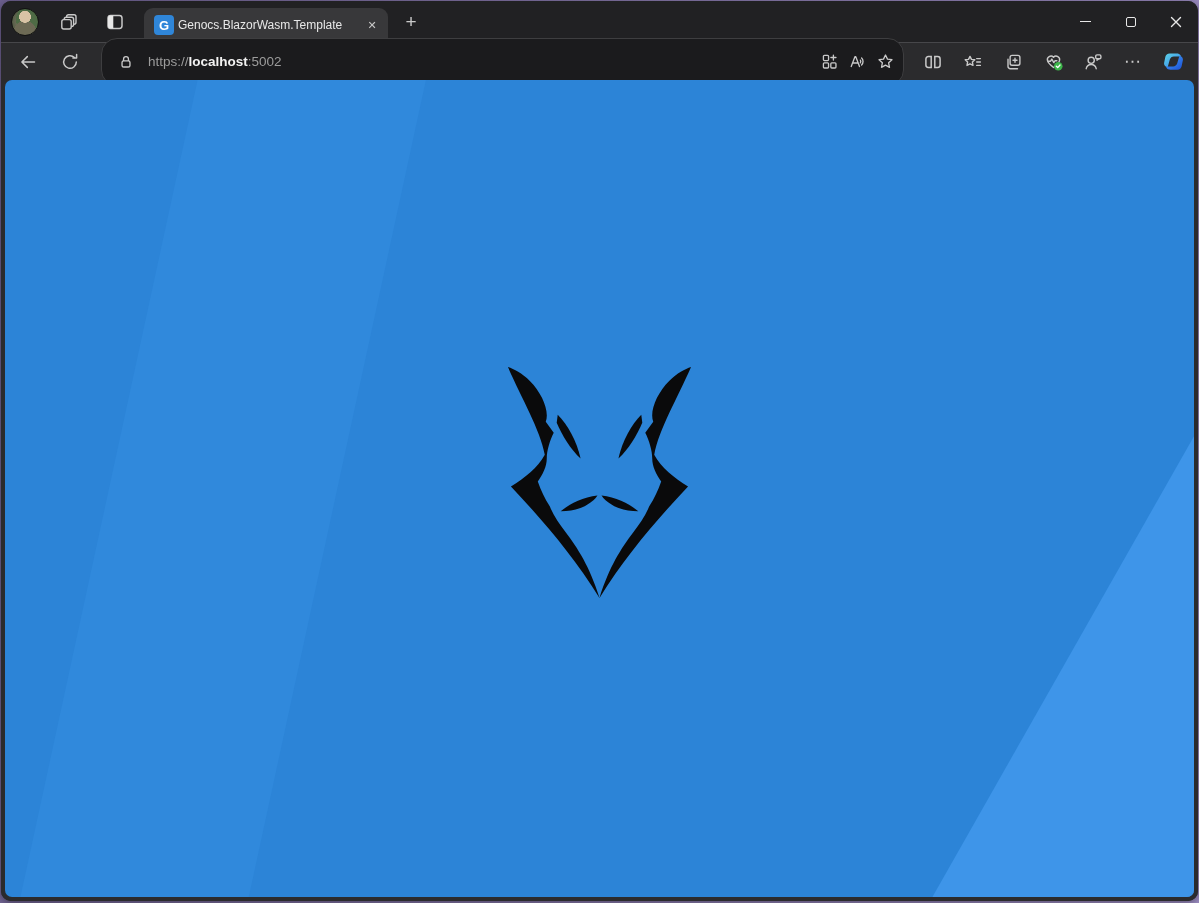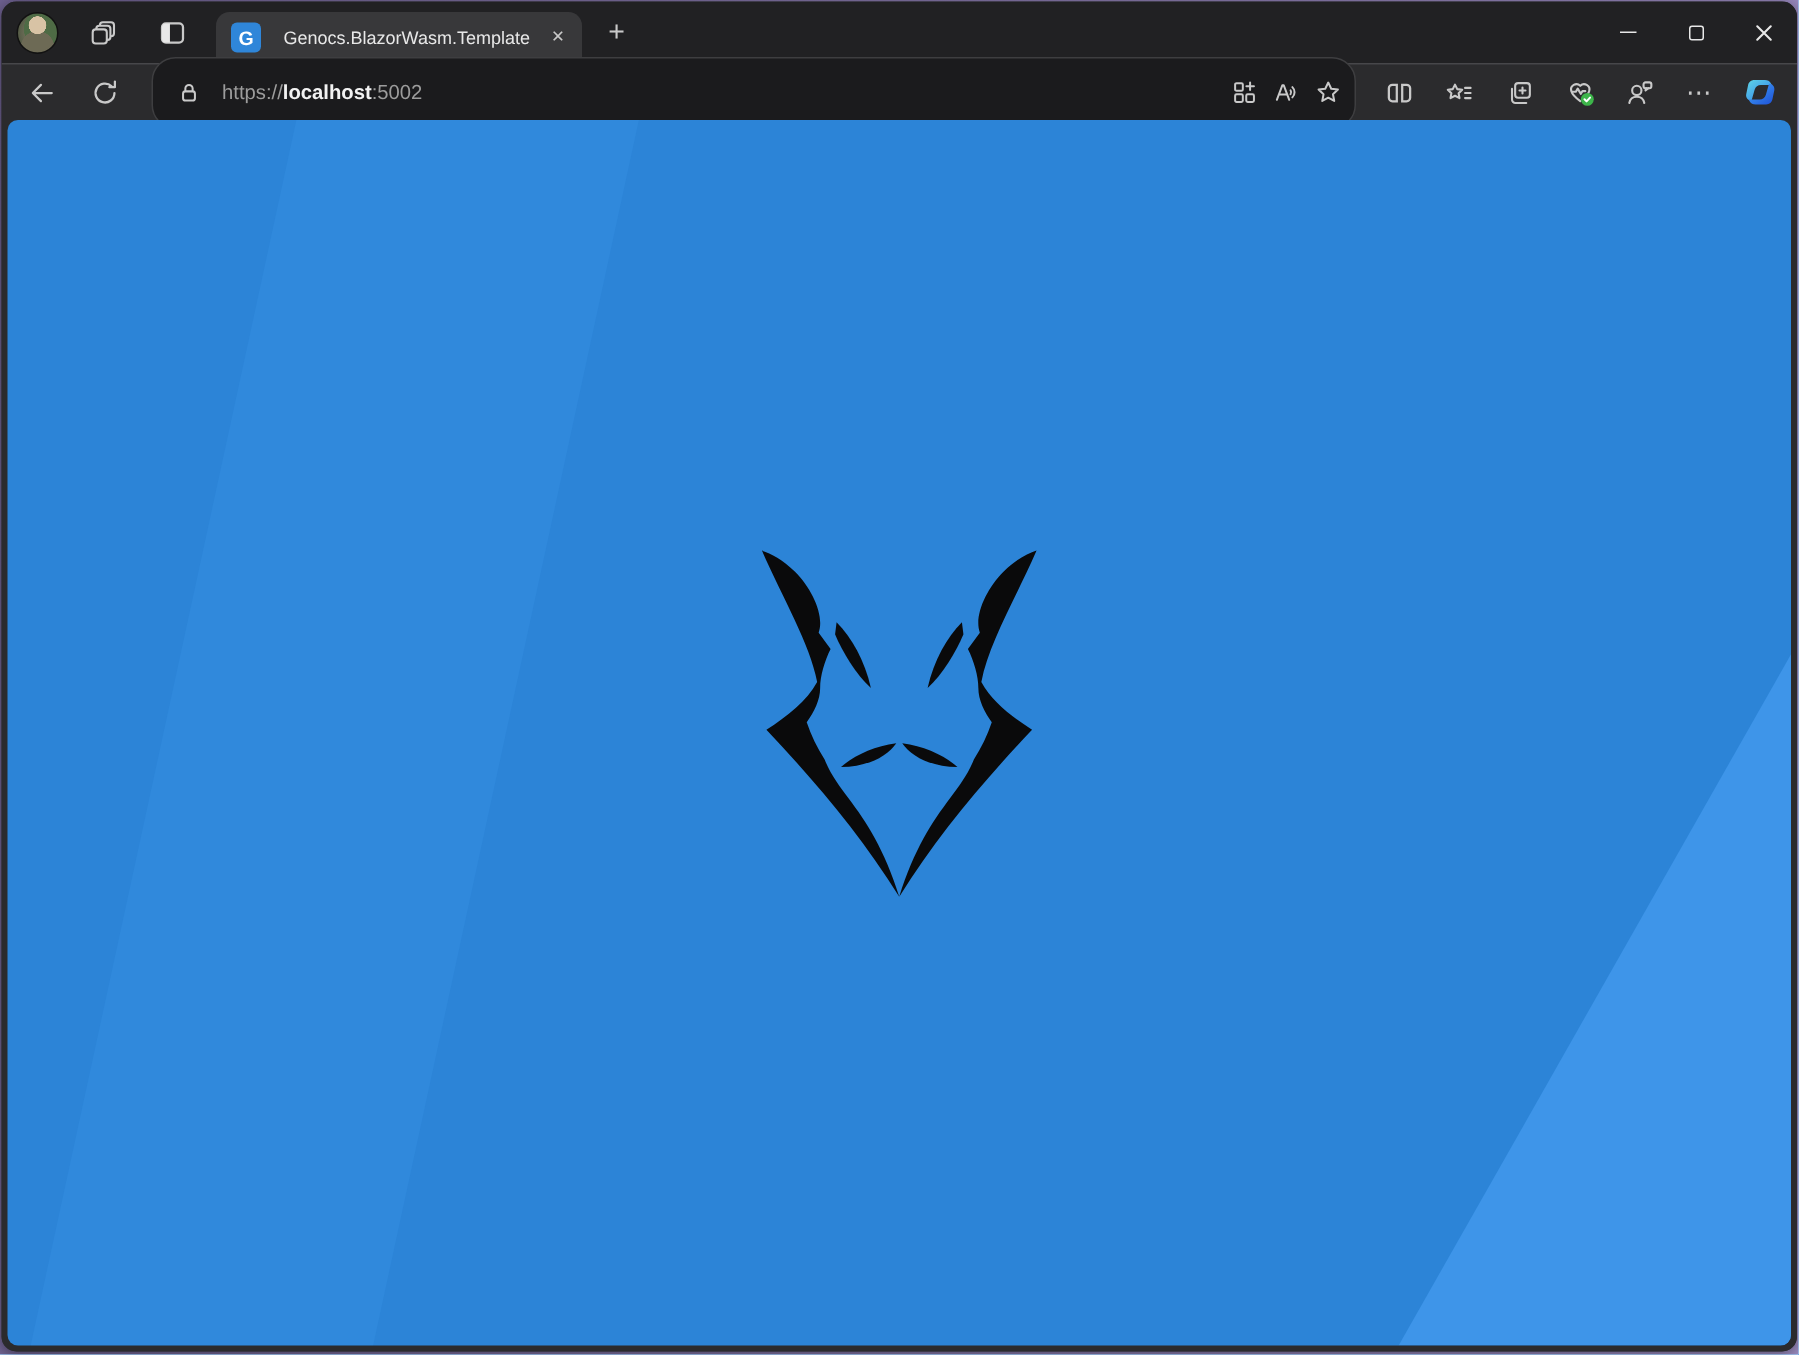--- a/index.html
+++ b/index.html
@@ -23,21 +23,21 @@
     border:1px solid #111; }
   .chromebtn { width:32px; height:32px; border-radius:6px; display:flex; align-items:center;
     justify-content:center; color:var(--icon_gray,#cfcfcf); background:transparent; border:0; }
   .tabbar .chromebtn { margin-left:14px; }
   .tab { width:244px; height:34px; align-self:flex-end; margin-left:13px;
     background:var(--chrome_tab,#38383a); border-radius:9px 9px 0 0;
     display:flex; align-items:center; padding:0 6px 0 10px; }
   .favicon { width:20px; height:20px; border-radius:4px; background:var(--favicon_blue,#2f86d9);
     color:#fff; font-size:13px; font-weight:bold; display:flex; align-items:center;
     justify-content:center; flex:0 0 20px; }
-  .tab-title { flex:1; margin-left:15px; font-size:12px; color:var(--text_primary,#e8e8e8);
+  .tab-title { flex:1; margin-left:4px; font-size:12px; color:var(--text_primary,#e8e8e8);
     white-space:nowrap; overflow:hidden; }
   .tab-close { width:20px; height:20px; border:0; background:transparent; border-radius:4px;
     color:var(--icon_gray,#cfcfcf); font-size:11px; line-height:20px; text-align:center; }
   .newtab { width:28px; height:28px; border:0; background:transparent; margin-left:9px;
     color:var(--icon_gray,#cfcfcf); font-size:19px; font-weight:300; line-height:26px;
     text-align:center; border-radius:6px; }
   .drag { flex:1; height:100%; }
   .wincontrols { display:flex; height:100%; }
   .winbtn { width:45px; height:100%; border:0; background:transparent; display:flex;
     align-items:center; justify-content:center; color:#eee; }

